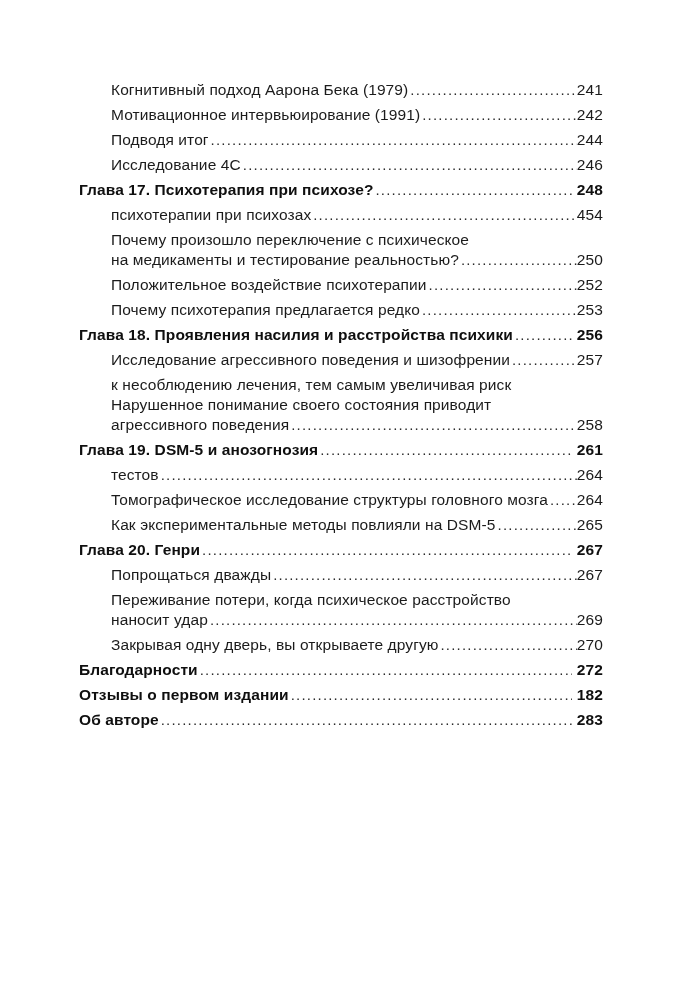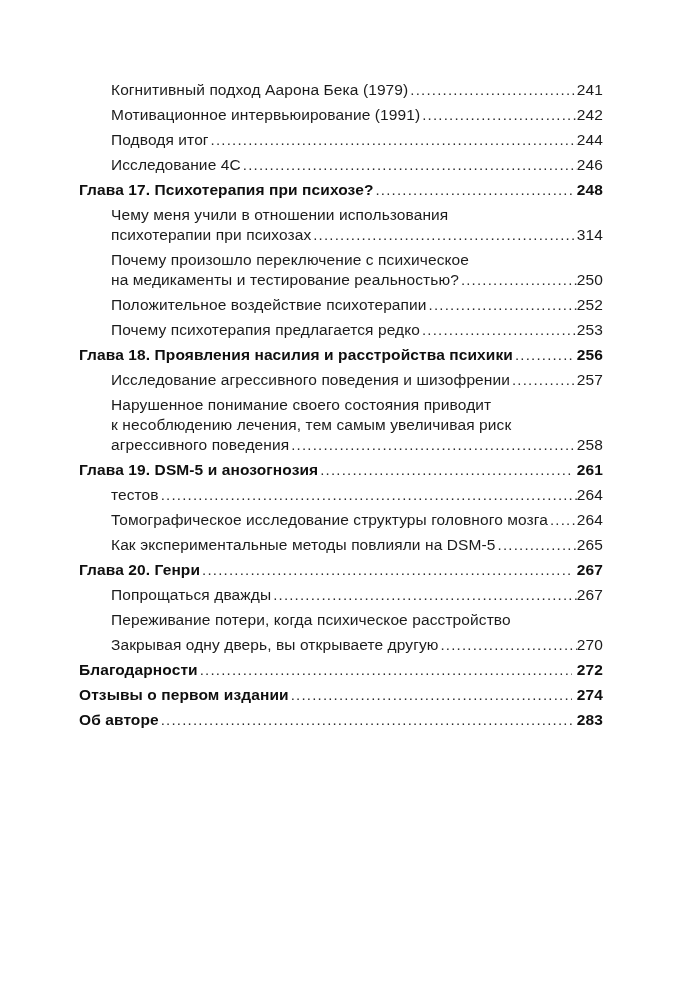--- a/index.html
+++ b/index.html
@@ -100,25 +100,24 @@
         </div>
       </div>
       <div class="entry chapter">
         <div class="line last">
           <span class="t">Глава 17. Психотерапия при психозе?</span>
           <span class="dots"></span>
           <span class="page-num">248</span>
         </div>
       </div>
       <div class="entry sub">
-        <div class="line"><span class="t">Чему меня учили в отношении использования</span></div>
         <div class="line last">
           <span class="t">психотерапии при психозах</span>
           <span class="dots"></span>
-          <span class="page-num">314</span>
+          <span class="page-num">454</span>
         </div>
       </div>
       <div class="entry sub">
         <div class="line"><span class="t">Почему произошло переключение с психическое</span></div>
         <div class="line last">
           <span class="t">на медикаменты и тестирование реальностью?</span>
           <span class="dots"></span>
           <span class="page-num">250</span>
         </div>
       </div>
@@ -144,22 +143,22 @@
         </div>
       </div>
       <div class="entry sub">
         <div class="line last">
           <span class="t">Исследование агрессивного поведения и шизофрении</span>
           <span class="dots"></span>
           <span class="page-num">257</span>
         </div>
       </div>
       <div class="entry sub">
+        <div class="line"><span class="t">к несоблюдению лечения, тем самым увеличивая риск</span></div>
         <div class="line"><span class="t">Нарушенное понимание своего состояния приводит</span></div>
-        <div class="line"><span class="t">к несоблюдению лечения, тем самым увеличивая риск</span></div>
         <div class="line last">
           <span class="t">агрессивного поведения</span>
           <span class="dots"></span>
           <span class="page-num">258</span>
         </div>
       </div>
       <div class="entry chapter">
         <div class="line last">
           <span class="t">Глава 19. DSM-5 и анозогнозия</span>
           <span class="dots"></span>
@@ -196,40 +195,45 @@
       </div>
       <div class="entry sub">
         <div class="line last">
           <span class="t">Попрощаться дважды</span>
           <span class="dots"></span>
           <span class="page-num">267</span>
         </div>
       </div>
       <div class="entry sub">
         <div class="line"><span class="t">Переживание потери, когда психическое расстройство</span></div>
+        <div class="line last">
+          <span class="t">наносит удар</span>
+          <span class="dots"></span>
+          <span class="page-num">269</span>
+        </div>
       </div>
       <div class="entry sub">
         <div class="line last">
           <span class="t">Закрывая одну дверь, вы открываете другую</span>
           <span class="dots"></span>
           <span class="page-num">270</span>
         </div>
       </div>
       <div class="entry chapter">
         <div class="line last">
           <span class="t">Благодарности</span>
           <span class="dots"></span>
           <span class="page-num">272</span>
         </div>
       </div>
       <div class="entry chapter">
         <div class="line last">
           <span class="t">Отзывы о первом издании</span>
           <span class="dots"></span>
-          <span class="page-num">274</span>
+          <span class="page-num">182</span>
         </div>
       </div>
       <div class="entry chapter">
         <div class="line last">
           <span class="t">Об авторе</span>
           <span class="dots"></span>
           <span class="page-num">283</span>
         </div>
       </div>
     </div>

